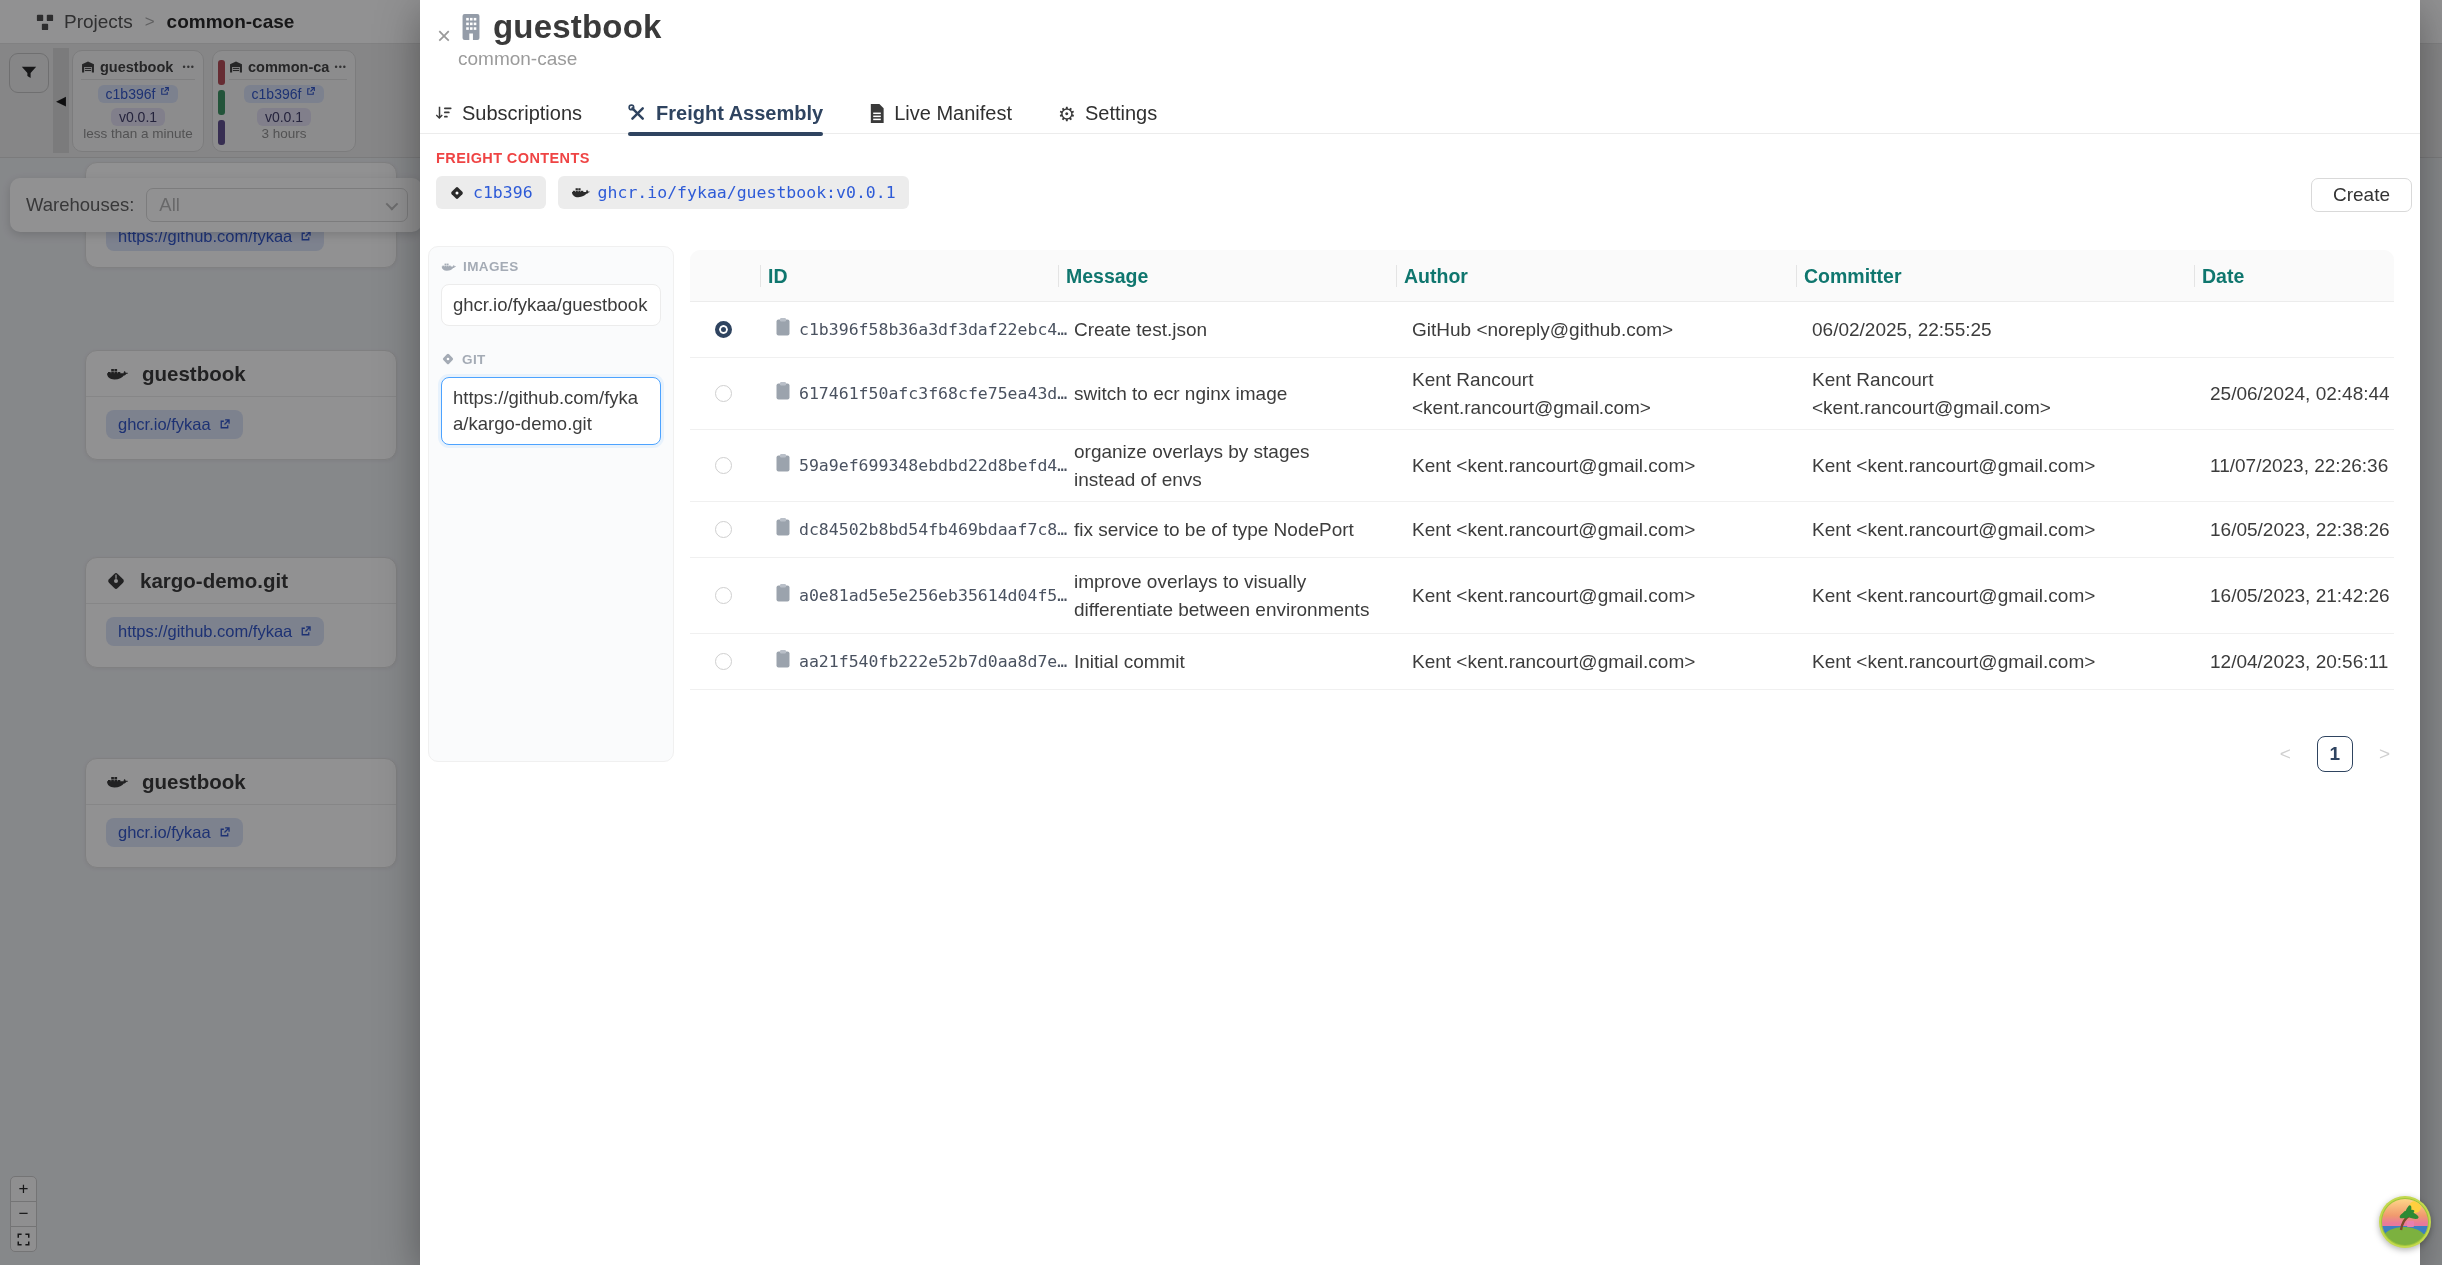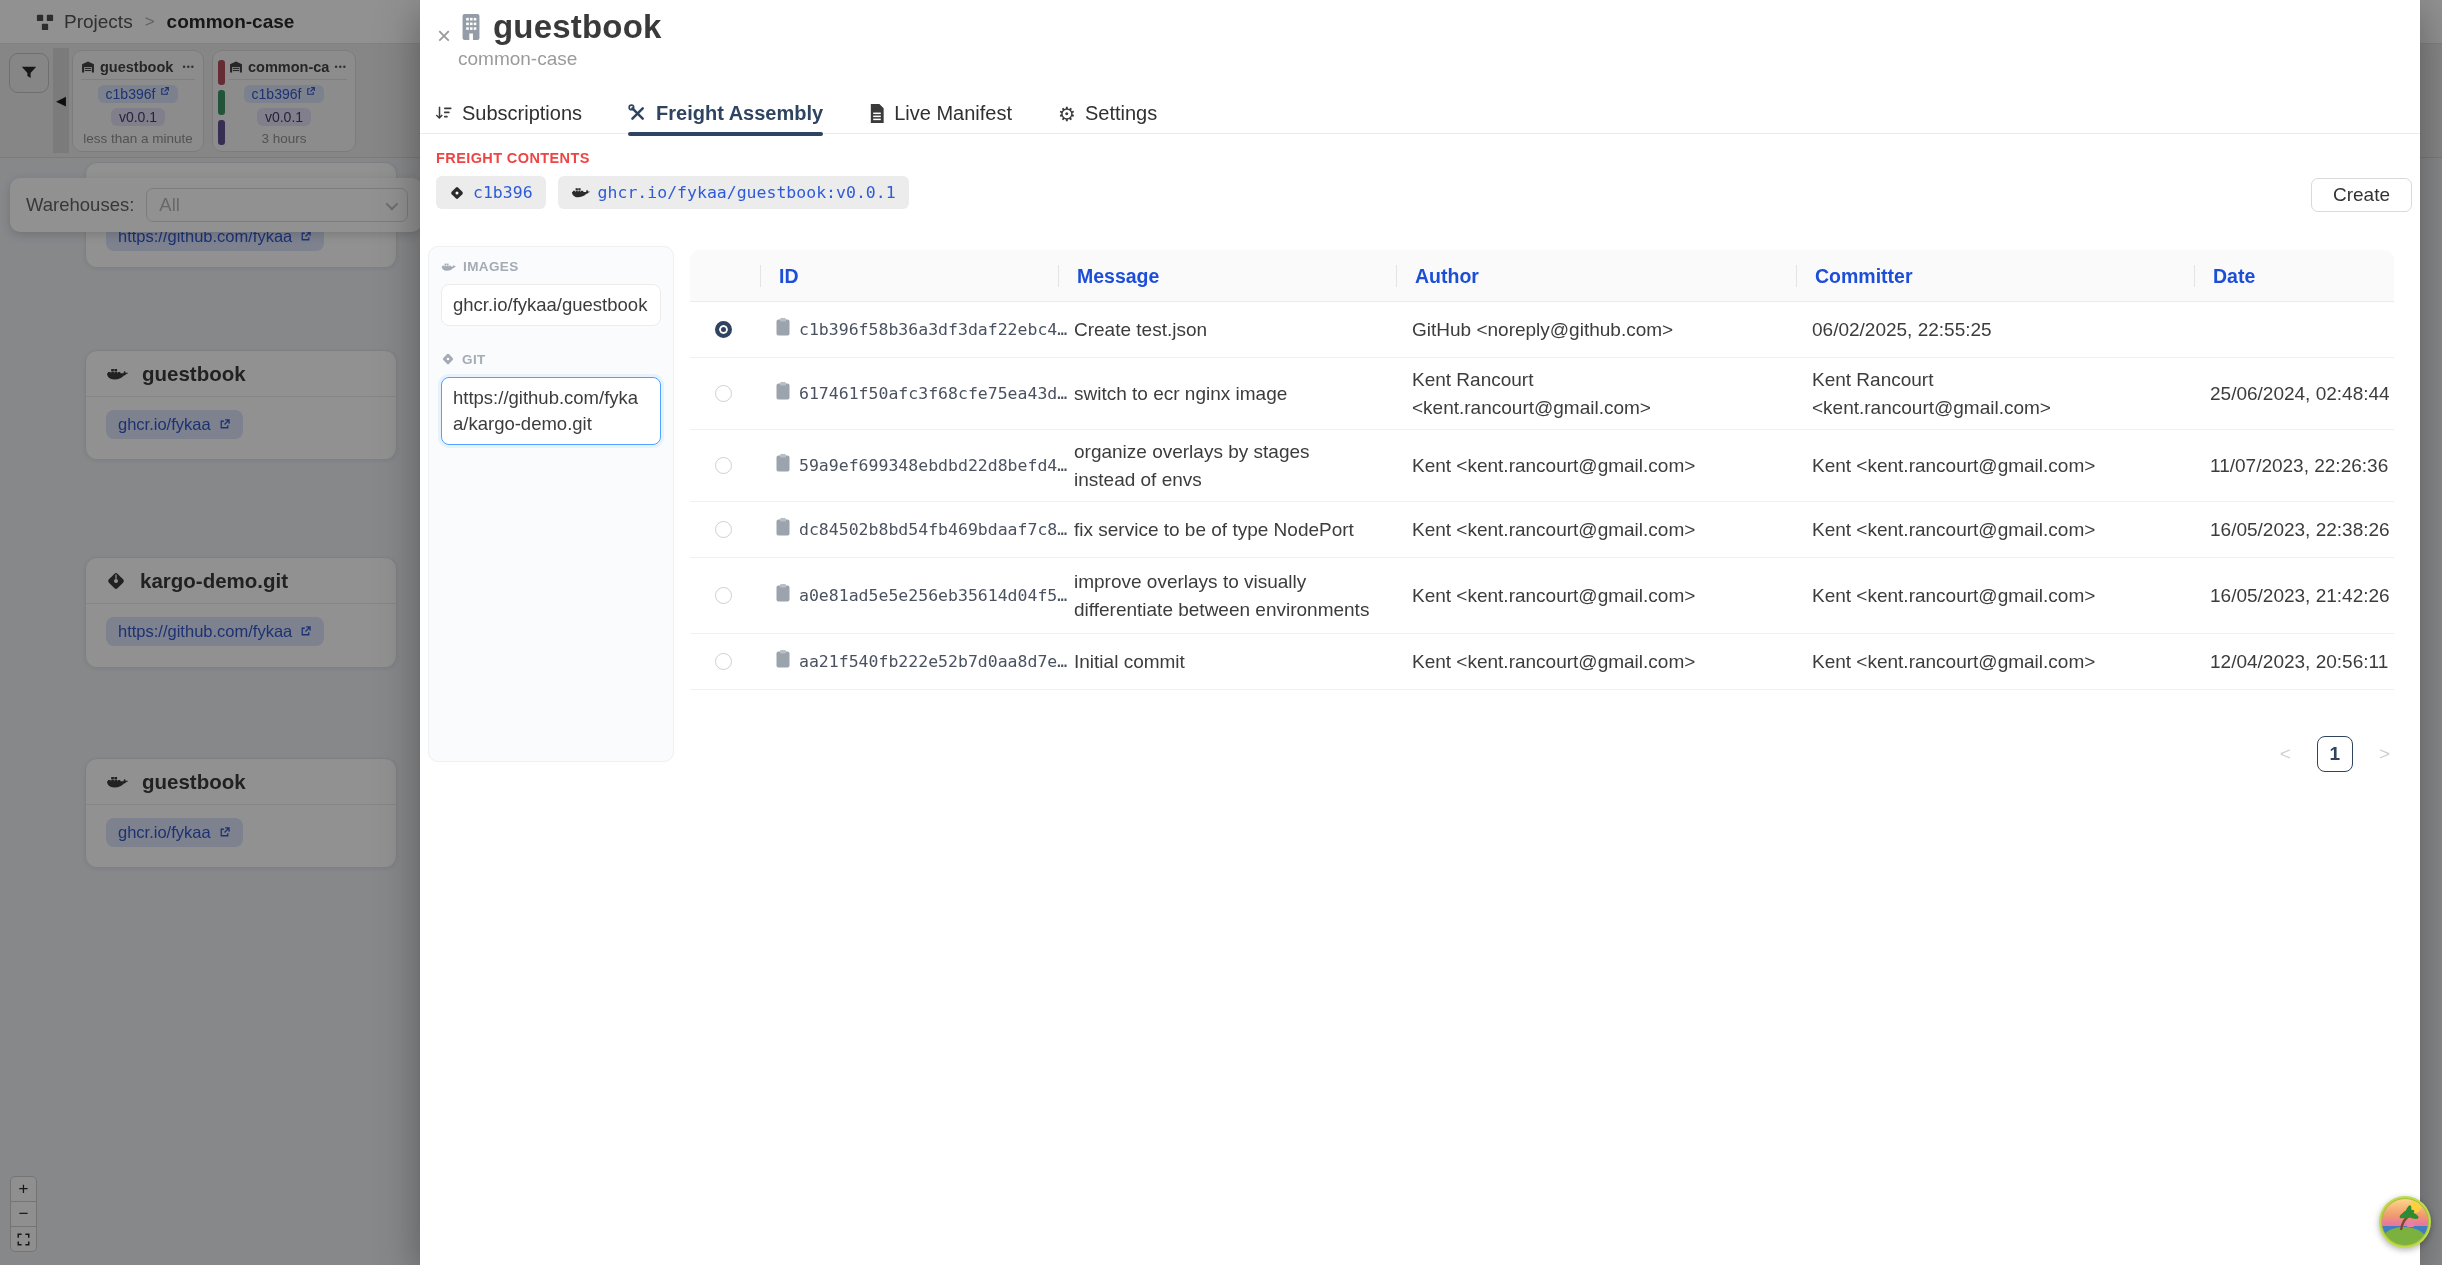--- a/index.html
+++ b/index.html
@@ -30,21 +30,21 @@
   .fcard.c1{left:212px;width:144px;}
   .fhead{display:flex;align-items:center;gap:5px;height:25px;margin:0 8px;border-bottom:1px solid #dedede;
          color:#3c3c3c;}
   .fname{font-size:14.5px;font-weight:600;color:#3c3c3c;white-space:nowrap;overflow:hidden;}
   .fmenu{margin-left:auto;font-size:9px;letter-spacing:1px;color:#555;cursor:pointer;}
   .fbody{display:flex;flex-direction:column;align-items:center;}
   .fpill{margin-top:5px;font-size:14px;border-radius:6px;padding:1px 8px;display:inline-flex;
          gap:4px;}
   .fpill.blue{background:#d9e2f8;color:#2d52c7;}
   .fpill.purple{background:#e2def3;color:#3a3763;}
-  .fage{margin-top:5px;font-size:13.5px;color:#8d8d8d;text-align:center;}
+  .fage{font-size:13.5px;color:#8d8d8d;text-align:center;}
   .fbars{position:absolute;left:5px;top:9px;display:flex;flex-direction:column;gap:5px;}
   .fbars span{display:block;width:7px;height:25px;border-radius:3px;}
 
   .node{position:absolute;left:85px;width:312px;background:#fff;border:1px solid #e1e1e1;
         border-radius:12px;box-shadow:0 1px 4px rgba(0,0,0,.06);}
   .nhead{height:46px;display:flex;align-items:center;gap:14px;padding:0 20px;border-bottom:1px solid #ececec;color:#333;}
   .ntitle{font-size:20.5px;font-weight:700;color:#343434;}
   .nbody{padding:13px 20px;}
   .nlink{display:inline-flex;align-items:center;gap:7px;background:#dbe3f8;color:#2d52c7;
          border-radius:8px;padding:5px 12px;font-size:16.5px;cursor:pointer;}
@@ -96,21 +96,21 @@
          border:1px solid #f0f0f0;border-radius:10px;padding:12px;}
   .src-h{display:flex;align-items:center;gap:7px;color:#a4abb5;font-size:13.5px;font-weight:700;letter-spacing:.4px;}
   .src-item{margin-top:10px;background:#fff;border:1px solid #ececec;border-radius:8px;padding:7px 11px;
             font-size:18.5px;color:#3c3c3c;line-height:1.4;cursor:pointer;}
   .src-item.sel{border:1.5px solid #4da3ff;box-shadow:0 0 0 3px rgba(77,163,255,.10);word-break:break-all;}
   .src-gap{height:26px;}
 
   .d-table{position:absolute;left:270px;top:250px;width:1704px;}
   .tgrid{display:grid;grid-template-columns:70px 298px 338px 400px 398px 200px;align-items:center;}
   .thead{height:52px;background:#fafafa;border-radius:10px 10px 0 0;border-bottom:1px solid #ececec;}
-  .th{position:relative;font-size:19.5px;font-weight:700;color:#1d4ed8;padding-left:19px;height:52px;
+  .th{position:relative;font-size:19.5px;font-weight:700;color:#0f766e;padding-left:8px;height:52px;
       display:flex;align-items:center;}
   .th.sep::before{content:"";position:absolute;left:0;top:15px;bottom:15px;width:1px;background:#e4e4e4;}
   .trow{border-bottom:1px solid #f0f0f0;}
   .trow .cell{padding:8px 20px 8px 16px;font-size:19px;color:#3c3c3c;line-height:1.45;}
   .rh56{min-height:56px;} .rh66{min-height:66px;} .rh76{min-height:76px;}
   .radio-cell{display:flex;justify-content:center;}
   .radio{width:17px;height:17px;border-radius:50%;border:1.5px solid #cfcfcf;background:#fff;cursor:pointer;}
   .radio.checked{border:4px solid #2f4460;background:#2f4460;box-shadow:inset 0 0 0 2px #fff;}
   .idwrap{display:flex;align-items:flex-start;gap:9px;}
   .idhash{font-family:"DejaVu Sans Mono",monospace;font-size:16.5px;color:#4a5260;white-space:nowrap;}

